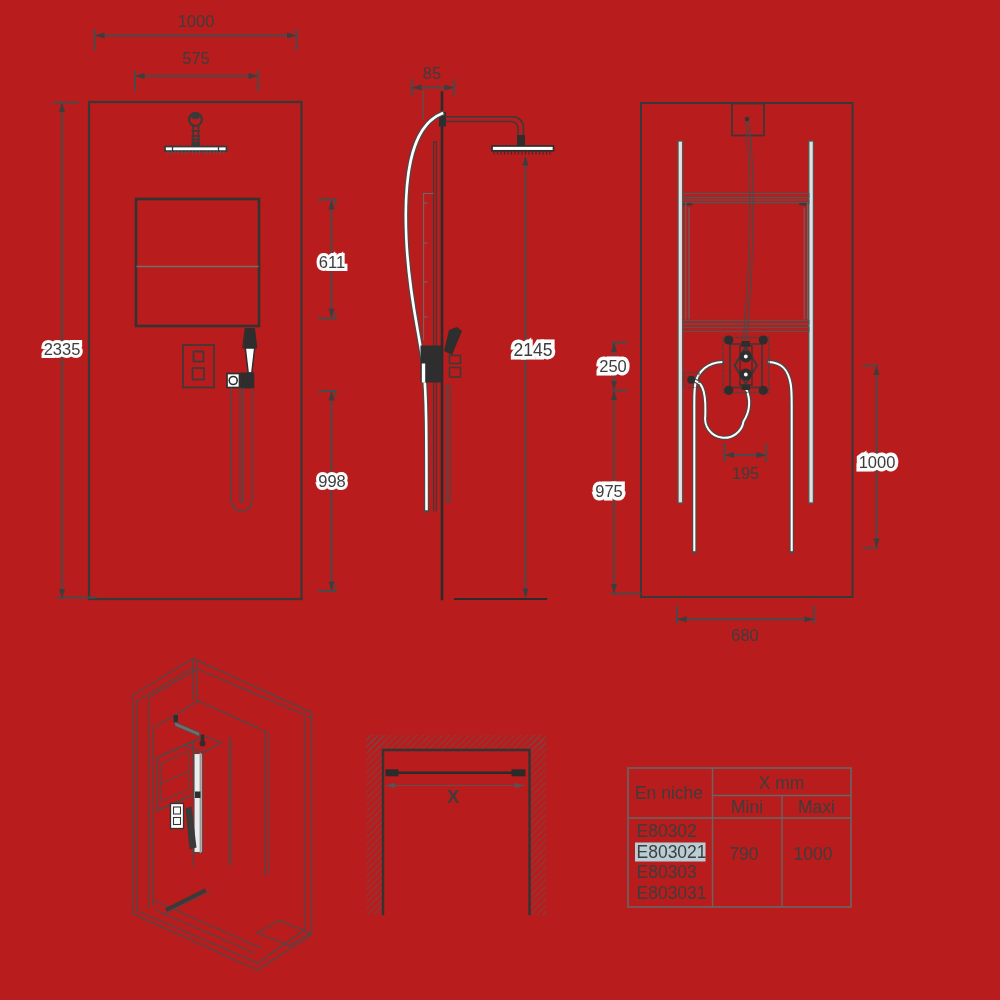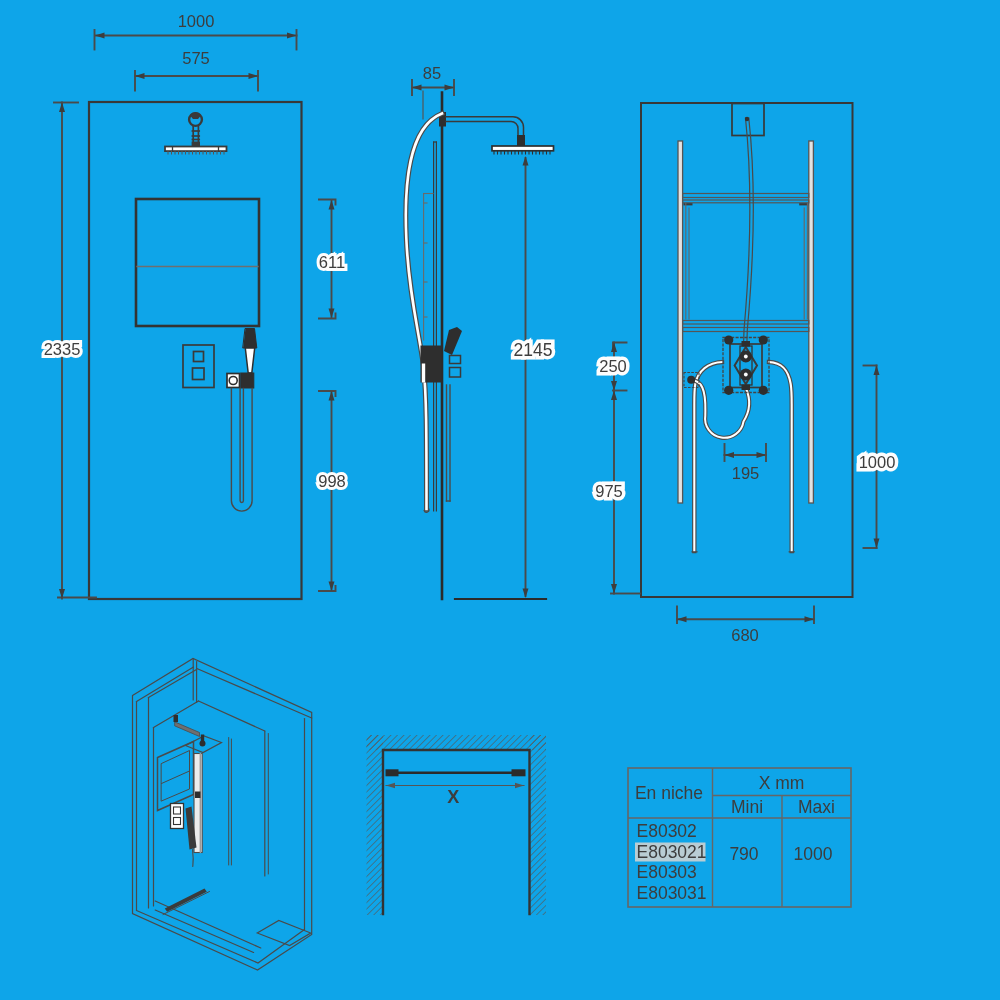--- a/index.html
+++ b/index.html
@@ -1,16 +1,16 @@
 <!DOCTYPE html>
 <html><head>
 <meta charset="utf-8">
 <style>
   html,body{margin:0;padding:0;background:#ffffff;}
-  .wrap{width:1000px;height:1000px;position:relative;background:#0ea5e9;overflow:hidden;}
+  .wrap{width:1000px;height:1000px;position:relative;background:#b91c1c;overflow:hidden;}
   svg{position:absolute;top:0;left:0;}
   text{font-family:"Liberation Sans", sans-serif;fill:#3d3d3d;}
 </style>
 </head>
 <body>
 <div class="wrap">
 <svg width="1000" height="1000" viewBox="0 0 1000 1000">
 <defs>
   <pattern id="hatch" patternUnits="userSpaceOnUse" width="4.6" height="4.6" patternTransform="rotate(45)">
     <line x1="0" y1="0" x2="0" y2="4.6" stroke="#575757" stroke-width="1.25"></line>

